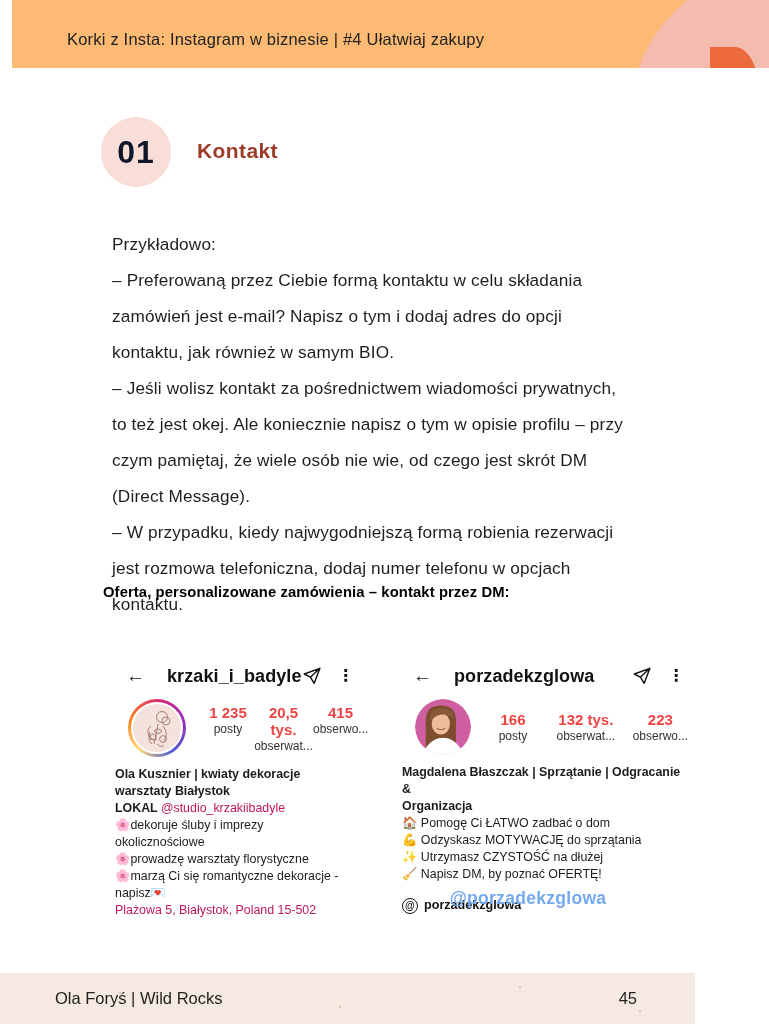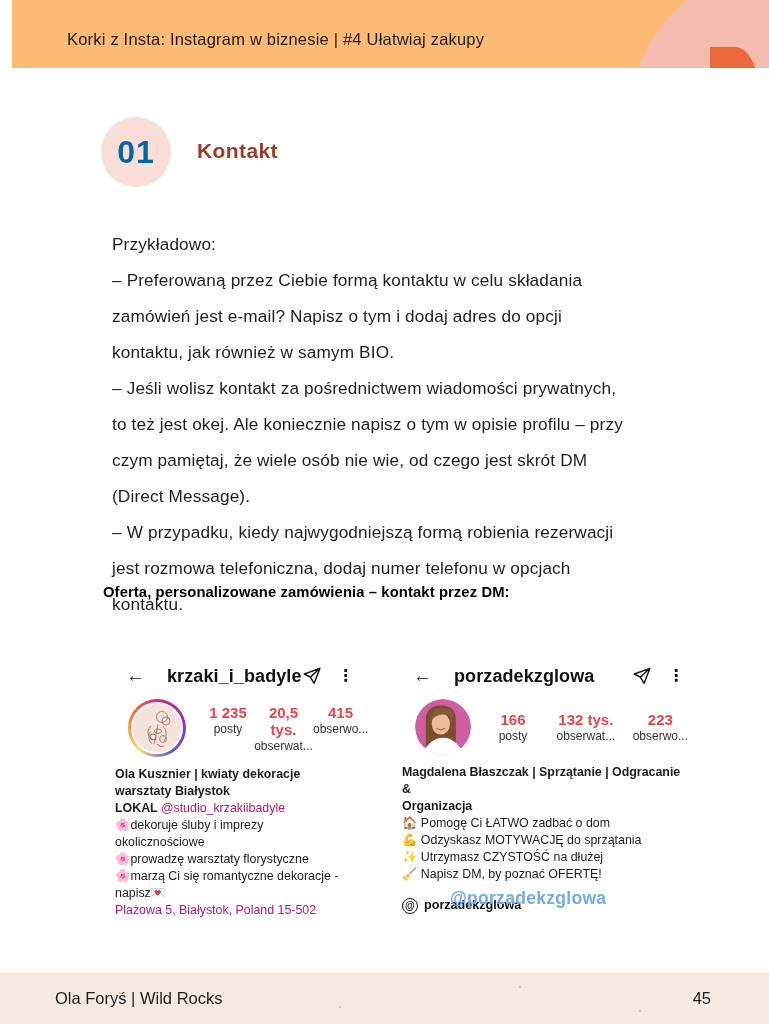--- a/index.html
+++ b/index.html
@@ -25,21 +25,21 @@
   }
   .header-title {
     position:absolute; left:55px; top:0; height:68px; display:flex; align-items:center;
     font-size:16.5px; letter-spacing:0.2px; color:#222; padding-top:10px;
   }
   
   .num-badge {
     position:absolute; left:101px; top:117px; width:70px; height:70px;
     border-radius:50%; background:#f9ded7; display:flex; align-items:center; justify-content:center;
   }
-  .num-badge span { color:#0369a1; font-weight:bold; font-size:32px; letter-spacing:1px; }
+  .num-badge span { color:#0f172a; font-weight:bold; font-size:32px; letter-spacing:1px; }
   .section-title {
     position:absolute; left:197px; top:139px;
     color:#9d3a28; font-weight:bold; font-size:21px; letter-spacing:0.4px;
   }
   
   .body-paragraph {
     position:absolute; left:112px; top:226px; width:600px;
     font-size:17.2px; line-height:36px; letter-spacing:0.15px; color:#1e1e1e;
     white-space:pre-line;
   }
@@ -81,21 +81,21 @@
     font-size:10px; font-weight:bold; color:#111; margin-right:6px;
   }
   .threads-handle { font-weight:bold; font-size:12.6px; color:#111; }
   
   .handle-row { position:absolute; top:888px; font-weight:bold; font-size:17.5px; letter-spacing:0.3px; color:#74a9ef; text-align:center; }
   .handle-left  { left:125px; width:234px; }
   .handle-right { left:390px; width:276px; }
   .handle-row a { color:#74a9ef; text-decoration:none; }
   
   .footer-band {
-    position:absolute; left:0; top:973px; width:769px; height:51px;
+    position:absolute; left:0; top:973px; width:695px; height:51px;
     background:#f5e9e1;
     background-image:
       radial-gradient(circle at 120px 20px, #e3c4b4 1px, transparent 1.4px),
       radial-gradient(circle at 340px 34px, #e3c4b4 1px, transparent 1.4px),
       radial-gradient(circle at 520px 14px, #e3c4b4 1px, transparent 1.4px),
       radial-gradient(circle at 640px 38px, #e3c4b4 1px, transparent 1.4px);
     display:flex; align-items:center;
   }
   .footer-author { margin-left:55px; font-size:16.5px; color:#1f1f1f; }
   .footer-page { margin-left:auto; margin-right:58px; font-size:16.5px; color:#1f1f1f; }

